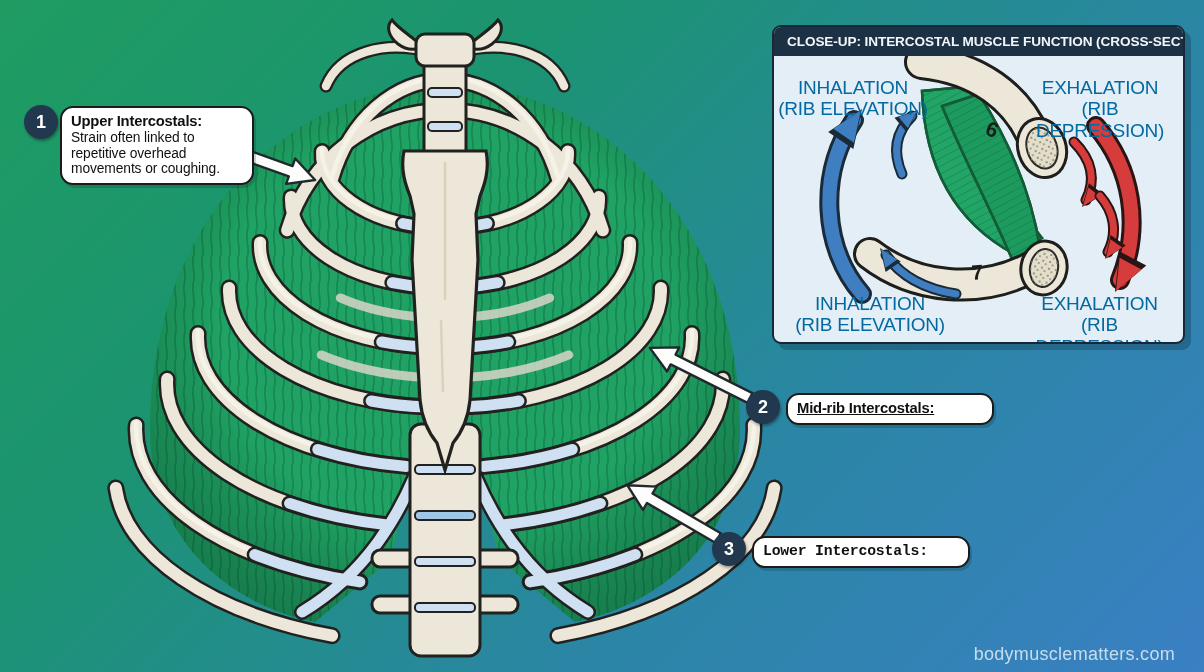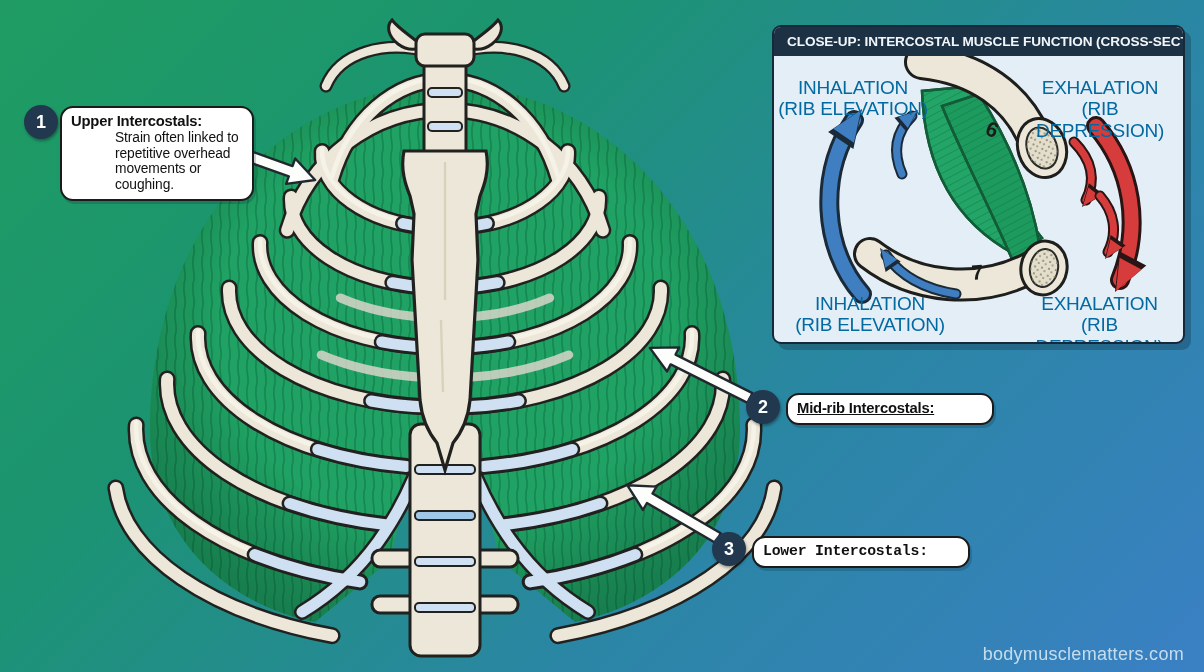--- a/index.html
+++ b/index.html
@@ -10,21 +10,21 @@
   }
   svg{display:block}
   .main-art{position:absolute;left:0;top:0;width:1204px;height:672px;}
   
   .callout-box{
     position:absolute;background:#ffffff;border:2.4px solid #1b1b1b;border-radius:13px;
     padding:5px 9px 6px 9px;font-size:13.8px;line-height:1.14;color:#101010;
     box-shadow:2px 3px 0 rgba(15,40,55,.22);
   }
   .callout-title{display:block;font-weight:bold;font-size:14.8px;letter-spacing:-.2px;}
-  .callout-body{display:block;letter-spacing:-.1px;margin-left:44px;}
+  .callout-body{display:block;letter-spacing:-.1px;}
   .badge{
     position:absolute;width:34px;height:34px;border-radius:50%;background:#22384e;
     color:#fff;font-weight:bold;font-size:18px;text-align:center;line-height:34px;
     box-shadow:1px 2px 3px rgba(0,0,0,.35);
   }
   
   .panel{
     position:absolute;left:772px;top:25px;width:409px;height:315px;border-radius:9px;
     background:#e3eef7;border:2px solid #16293a;overflow:hidden;
     box-shadow:6px 6px 0 rgba(13,40,60,.30);
@@ -33,21 +33,21 @@
     height:29px;background:#1d3144;color:#f2f6fa;font-weight:bold;font-size:13.6px;
     line-height:29px;padding-left:13px;letter-spacing:-.1px;white-space:nowrap;
   }
   .panel-body{position:relative;width:100%;height:284px;}
   .panel-body > svg{position:absolute;left:0;top:0;}
   .cu-label{
     position:absolute;font-weight:normal;font-size:19px;line-height:1.12;color:#0369a1;
     text-align:center;letter-spacing:-.25px;
   }
   .watermark{
-    position:absolute;right:20px;bottom:7px;font-size:18px;letter-spacing:.3px;
+    position:absolute;right:29px;bottom:7px;font-size:18px;letter-spacing:.3px;
     color:rgba(233,242,249,.8);
   }
 </style>
 </head>
 <body>
 
 <div class="stage">
 
   <svg class="main-art" viewBox="0 0 1204 672">
     <defs>

